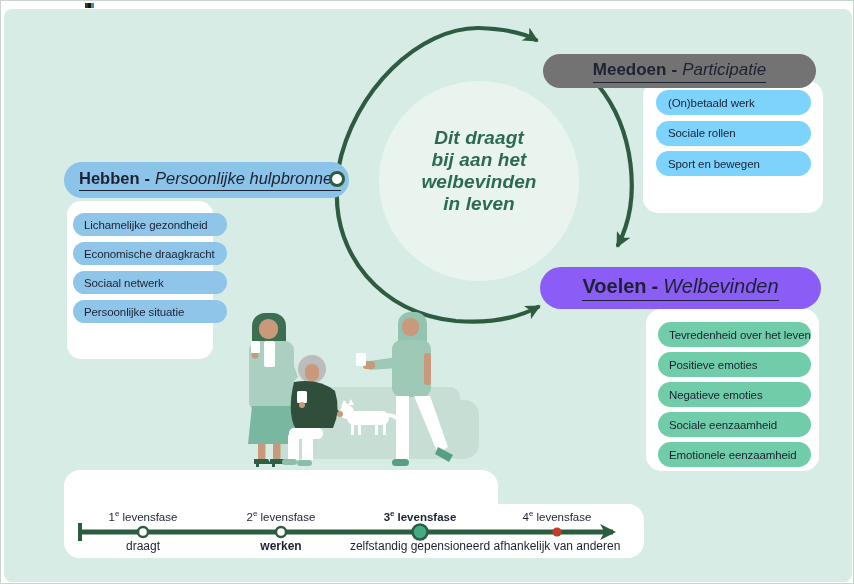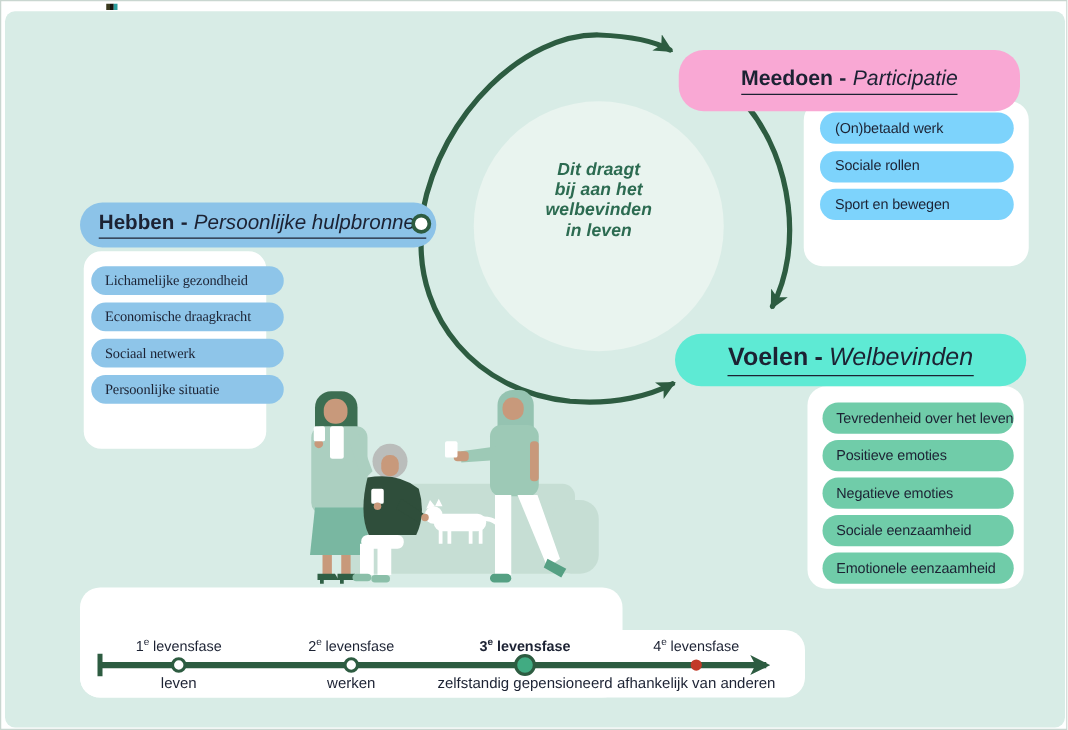--- a/index.html
+++ b/index.html
@@ -2,48 +2,48 @@
 <html><head>
 <meta charset="utf-8">
 <style>
   html,body{margin:0;padding:0;background:#ffffff;}
   #stage{position:relative;width:854px;height:584px;background:#ffffff;overflow:hidden;
          font-family:"Liberation Sans",sans-serif;border:1px solid #c9d6d0;box-sizing:border-box;}
   .abs{position:absolute;}
   #canvas-bg{left:3px;top:8px;width:848px;height:573px;background:#d8ece6;border-radius:8px;}
   #pale-circle{left:378px;top:80px;width:200px;height:200px;border-radius:50%;background:#e9f4ef;}
   #center-text{left:396px;top:126px;width:164px;text-align:center;color:#2c6b51;
-               font-size:14px;font-weight:bold;font-style:italic;line-height:1.16;letter-spacing:.1px;}
+               font-size:19px;font-weight:bold;font-style:italic;line-height:1.16;letter-spacing:.1px;}
   #center-text span{display:block;}
 
   .pill-header{display:flex;align-items:center;color:#1c2233;white-space:nowrap;}
   .pill-header .underlined{border-bottom:1.6px solid #1c2233;padding-bottom:2px;display:inline-block;}
   .pill-header .t-bold{font-weight:bold;}
   .pill-header .t-sep{margin:0 5px;font-weight:bold;}
   .pill-header .t-italic{font-style:italic;}
   .centered{justify-content:center;}
 
   .card{background:#ffffff;box-sizing:border-box;}
   .item-pill{height:25px;border-radius:12.5px;display:flex;align-items:center;
              font-size:11.5px;color:#1c2233;white-space:nowrap;letter-spacing:-.1px;}
   .col-blue{background:#8ec5e9;}
   .col-pink{background:#7dd3fc;}
   .col-green{background:#70cca9;}
 
   #hebben-header{left:63px;top:161px;width:285px;height:36px;border-radius:18px;background:#8cc3e8;
                  padding-left:15px;font-size:16.5px;box-sizing:border-box;}
-  #hebben-card{left:66px;top:200px;width:146px;height:158px;border-radius:14px;padding:12px 9px 0 6px;font-family:Liberation Serif, serif;}
+  #hebben-card{left:66px;top:200px;width:146px;height:158px;border-radius:14px;padding:12px 9px 0 6px;}
   #hebben-card .item-pill{width:154px;height:23px;margin-bottom:6px;padding-left:11px;box-sizing:border-box;}
   #hebben-node{left:328px;top:170px;width:10px;height:10px;border:3.5px solid #2d5c41;background:#ffffff;border-radius:50%;}
 
-  #meedoen-header{left:542px;top:39px;width:273px;height:49px;border-radius:20px;background:#f9a8d4;font-size:17px;}
+  #meedoen-header{left:542px;top:53px;width:273px;height:34px;border-radius:20px;background:#737373;font-size:17px;}
   #meedoen-card{left:642px;top:80px;width:180px;height:132px;border-radius:15px;padding:9px 0 0 13px;}
   #meedoen-card .item-pill{width:155px;margin-bottom:5.5px;padding-left:12px;box-sizing:border-box;}
 
-  #voelen-header{left:539px;top:266px;width:281px;height:42px;border-radius:21px;background:#5eead4;font-size:20px;}
+  #voelen-header{left:539px;top:266px;width:281px;height:42px;border-radius:21px;background:#8b5cf6;font-size:20px;}
   #voelen-card{left:645px;top:308px;width:173px;height:162px;border-radius:15px;padding:13px 0 13px 12px;}
   #voelen-card .item-pill{width:153px;margin-bottom:5px;padding-left:11px;box-sizing:border-box;}
 
   #lifeline-panel-top{left:63px;top:469px;width:434px;height:88px;border-radius:16px;background:#ffffff;}
   #lifeline-panel-bottom{left:63px;top:503px;width:580px;height:54px;border-radius:16px;background:#ffffff;}
   #lifeline-header{left:79px;top:477px;font-size:16px;color:#1c2233;white-space:nowrap;}
   #lifeline-header .t-italic{font-size:15.5px;}
   .phase-label{top:508px;transform:translateX(-50%);font-size:11.5px;color:#1c2233;white-space:nowrap;}
   .phase-label sup{font-size:8px;}
   .phase-label .lbl{margin-left:3px;}
@@ -171,22 +171,22 @@
   </div>
   <div class="abs phase-label" style="left:280px;">
     <span>2</span><sup>e</sup><span class="lbl">levensfase</span>
   </div>
   <div class="abs phase-label bold" style="left:419px;">
     <span>3</span><sup>e</sup><span class="lbl">levensfase</span>
   </div>
   <div class="abs phase-label" style="left:556px;">
     <span>4</span><sup>e</sup><span class="lbl">levensfase</span>
   </div>
-  <div class="abs phase-sublabel" style="left:142px;">leven</div>
-  <div class="abs phase-sublabel" style="left:280px;">werken</div>
+  <div class="abs phase-sublabel" style="left:142px;">draagt</div>
+  <div class="abs phase-sublabel" style="left:280px;font-weight:bold;">werken</div>
   <div class="abs phase-sublabel" style="left:419px;">zelfstandig gepensioneerd</div>
   <div class="abs phase-sublabel" style="left:556px;">afhankelijk van anderen</div>
 
   <div class="abs card" id="hebben-card">
     <div class="item-pill col-blue">Lichamelijke gezondheid</div>
     <div class="item-pill col-blue">Economische draagkracht</div>
     <div class="item-pill col-blue">Sociaal netwerk</div>
     <div class="item-pill col-blue">Persoonlijke situatie</div>
   </div>
   <div class="abs pill-header" id="hebben-header">

